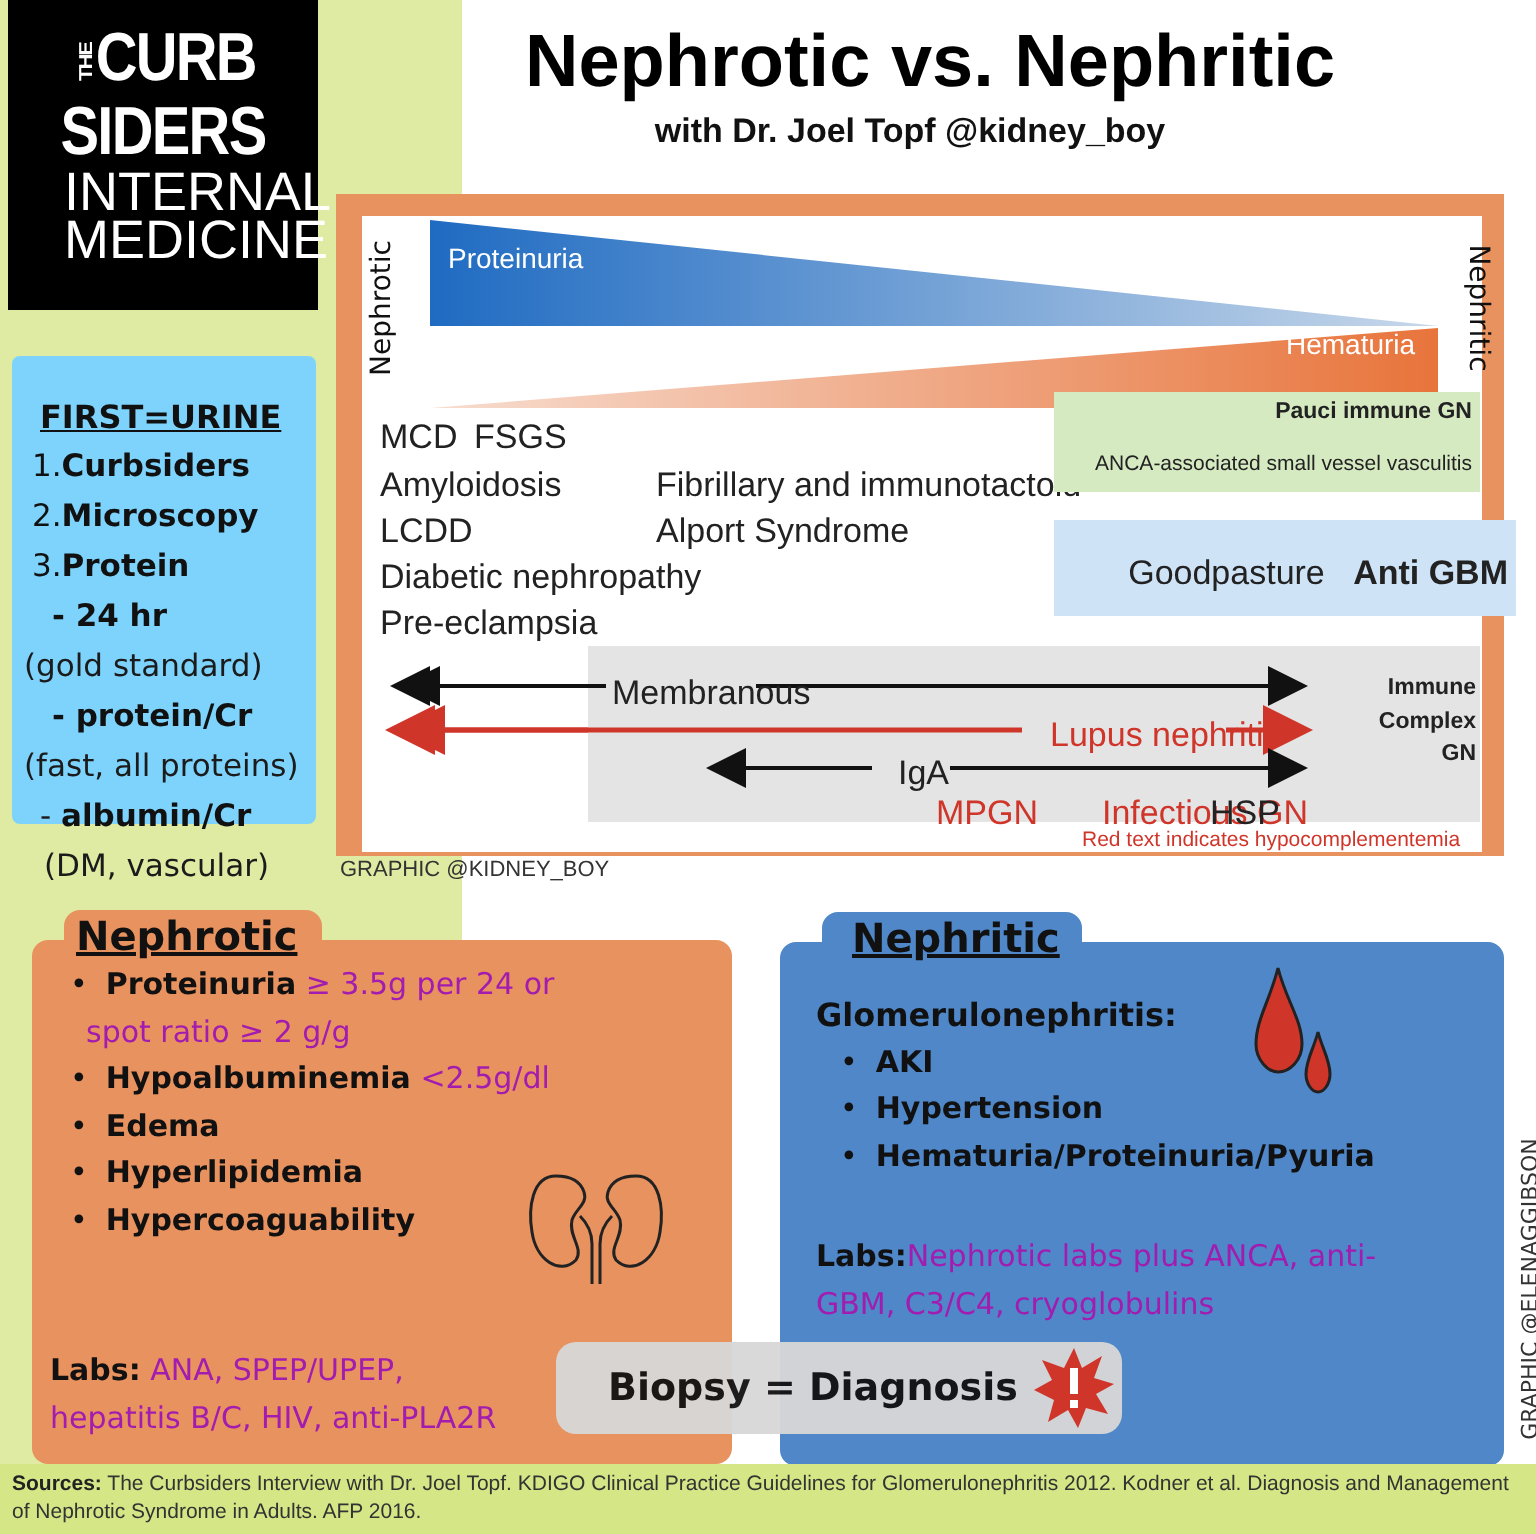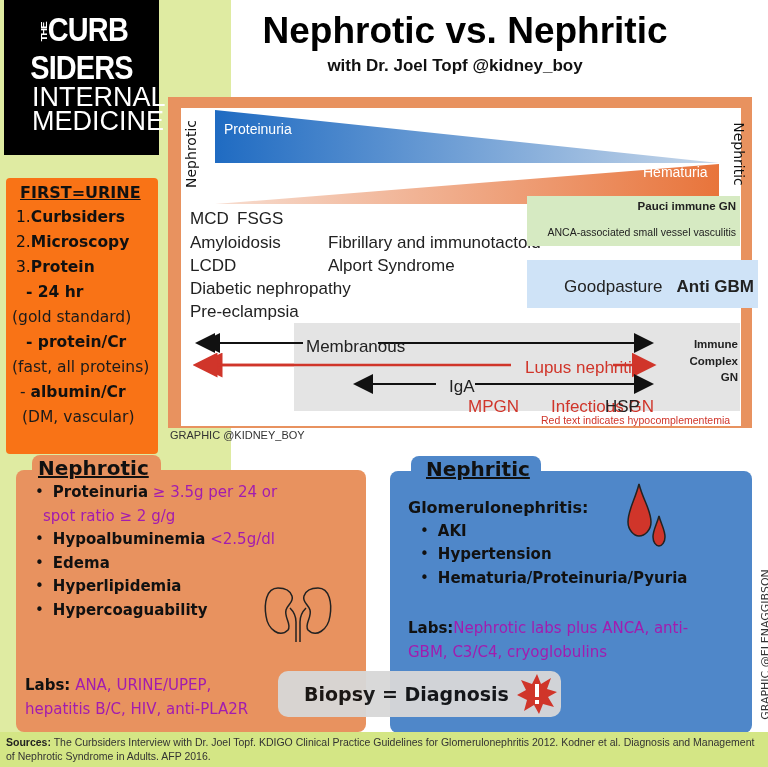--- a/index.html
+++ b/index.html
@@ -8,21 +8,21 @@
   .green-left { left: 0; top: 0; width: 231px; height: 735px; background: #dfeba2; }
   .footer { left: 0; top: 732px; width: 768px; height: 35px; background: #d4e685; padding: 3px 6px; font-family: "Liberation Sans", sans-serif; font-size: 10.5px; line-height: 14px; color: #333; }
   .footer b { color: #222; }
   .logo { left: 4px; top: 0; width: 155px; height: 155px; background: #000; color: #fff; text-align: center; font-family: "Liberation Sans", sans-serif; }
   .logo .l1 { font-size: 34px; font-weight: bold; line-height: 34px; margin-top: 12px; letter-spacing: -1px; transform: scaleX(0.85); }
   .logo .l1 .the { font-size: 11px; display:inline-block; transform: rotate(-90deg); vertical-align: middle; margin-right: -4px; }
   .logo .l2 { font-size: 34px; font-weight: bold; line-height: 36px; letter-spacing: -1px; transform: scaleX(0.85); }
   .logo .l3 { font-size: 27px; line-height: 24px; letter-spacing: 0; padding-left: 28px; }
   .title { left: 200px; top: 10px; width: 530px; text-align: center; font-family: "Liberation Sans", sans-serif; font-weight: bold; font-size: 37px; color: #000; }
   .subtitle { left: 200px; top: 56px; width: 510px; text-align: center; font-family: "Liberation Sans", sans-serif; font-weight: bold; font-size: 17px; color: #111; }
-  .urine { left: 6px; top: 178px; width: 152px; height: 276px; background: #f97316; border-radius: 4px; color: #111; font-size: 15.5px; line-height: 25px; padding: 2px 0 0 10px; }
+  .urine { left: 6px; top: 178px; width: 152px; height: 234px; background: #7dd3fc; border-radius: 4px; color: #111; font-size: 15.5px; line-height: 25px; padding: 18px 0 0 10px; }
   .urine .hdr { font-weight: bold; text-decoration: underline; font-size: 16px; margin-left: 4px; }
   .urine .num { font-weight: normal; }
   .urine b { font-weight: bold; }
   .urine .light { font-weight: normal; color: #1b1b1b; }
   .frame { left: 168px; top: 97px; width: 584px; height: 331px; background: #e8925f; }
   .frame-inner { left: 181px; top: 108px; width: 560px; height: 318px; background: #ffffff; }
   .vlabel { font-family: "DejaVu Sans", sans-serif; font-size: 14px; color: #111; }
   .credit-kidney { left: 170px; top: 429px; font-size: 11px; color: #333; font-family: "Liberation Sans", sans-serif; }
   .sm { font-family: "Liberation Sans", sans-serif; font-size: 17px; color: #222; }
   .pauci { left: 527px; top: 196px; width: 213px; height: 50px; background: #d6eac2; }
@@ -169,21 +169,21 @@
     <li><b>Hyperlipidemia</b></li>
     <li><b>Hypercoaguability</b></li>
   </ul>
 </div>
 <svg class="abs" style="left:262px;top:582px" width="72" height="60">
   <path d="M16,6 C4,6 2,22 4,34 C6,48 18,56 26,48 C30,42 22,36 24,28 C26,22 32,20 30,14 C28,8 22,6 16,6 Z" fill="none" stroke="#222" stroke-width="1.5"></path>
   <path d="M56,6 C68,6 70,22 68,34 C66,48 54,56 46,48 C42,42 50,36 48,28 C46,22 40,20 42,14 C44,8 50,6 56,6 Z" fill="none" stroke="#222" stroke-width="1.5"></path>
   <path d="M28,26 C32,30 34,34 34,40 L34,60 M44,26 C40,30 38,34 38,40 L38,60" fill="none" stroke="#222" stroke-width="1.5"></path>
 </svg>
 <div class="abs blk" style="left:25px;top:674px;width:250px;">
-  <b>Labs:</b><span class="lite"> ANA, URINE/UPEP,</span><br>
+  <b>Labs:</b><span class="lite"> ANA, SPEP/UPEP,</span><br>
   <span class="lite">hepatitis B/C, HIV, anti-PLA2R</span>
 </div>
 
 <div class="abs nephritic-tab"></div>
 <div class="abs nephritic-box"></div>
 <div class="abs tabtitle" style="left:426px;top:457px;">Nephritic</div>
 <div class="abs blk" style="left:408px;top:496px;width:320px;">
   <div style="font-weight:bold;font-size:16px;">Glomerulonephritis:</div>
   <ul style="padding-left:12px;">
     <li><b>AKI</b></li>

